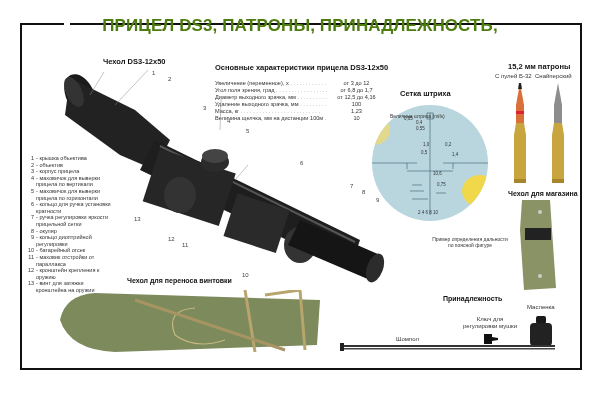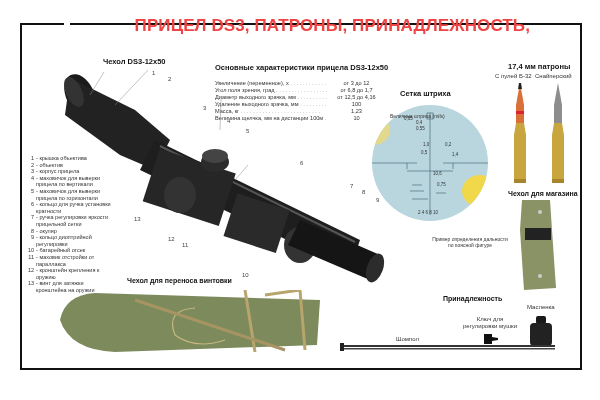--- a/index.html
+++ b/index.html
@@ -2,21 +2,21 @@
 <html><head>
 <meta charset="utf-8">
 <style>
   * { box-sizing: border-box; margin: 0; padding: 0; }
   html, body { width: 600px; height: 400px; overflow: hidden; background: #fff; }
   body { font-family: "Liberation Sans", sans-serif; color: #222; position: relative; }
 
   .frame { position: absolute; left: 20px; top: 23px; width: 562px; height: 347px; border: 2px solid #111; }
   .frame-gap { position: absolute; background: #fff; top: -4px; height: 8px; }
 
-  .title { position: absolute; left: 70px; top: 16px; width: 460px; text-align: right; font-weight: bold; font-size: 17px; line-height: 19px; color: #ef4444; letter-spacing: 0.1px; }
+  .title { position: absolute; left: 70px; top: 16px; width: 460px; text-align: center; font-weight: bold; font-size: 17px; line-height: 19px; color: #4d7c0f; letter-spacing: 0.1px; }
 
   .lbl { position: absolute; font-size: 6px; color: #333; white-space: nowrap; }
   .h { position: absolute; font-weight: bold; color: #111; white-space: nowrap; }
 
   .specs { position: absolute; left: 215px; top: 63px; width: 170px; }
   .specs .h { position: static; font-size: 7.5px; margin-bottom: 8px; }
   .spec-row { display: flex; font-size: 5.6px; line-height: 7px; color: #333; }
   .spec-row .k { width: 113px; overflow: hidden; white-space: nowrap; }
   .spec-row .k::after { content: " . . . . . . . . . . . . . . . . . . . . . . . . . ."; color: #777; }
   .spec-row .v { flex: 1; text-align: center; }
@@ -202,21 +202,21 @@
 <div class="lbl" style="left:416px;top:126px;font-size:4.5px;">0,55</div>
 <div class="lbl" style="left:423px;top:142px;font-size:4.5px;">1,0</div>
 <div class="lbl" style="left:445px;top:142px;font-size:4.5px;">0,2</div>
 <div class="lbl" style="left:421px;top:150px;font-size:4.5px;">0,5</div>
 <div class="lbl" style="left:452px;top:152px;font-size:4.5px;">1,4</div>
 <div class="lbl" style="left:433px;top:171px;font-size:4.5px;">10,6</div>
 <div class="lbl" style="left:437px;top:182px;font-size:4.5px;">0,75</div>
 <div class="lbl" style="left:418px;top:210px;font-size:4.5px;">2  4  6    8  10</div>
 <div class="lbl" style="left:430px;top:236px;font-size:5px;text-align:center;width:80px;white-space:normal;line-height:6px;">Пример определения дальности по поясной фигуре</div>
 
-<div class="h" style="left:508px;top:62px;font-size:7.5px;">17,4 мм патроны</div>
+<div class="h" style="left:508px;top:62px;font-size:7.5px;">15,2 мм патроны</div>
 <div class="lbl" style="left:495px;top:73px;">С пулей Б-32</div>
 <div class="lbl" style="left:535px;top:73px;">Снайперский</div>
 <svg class="cartridge" style="left:513px;top:83px;" width="14" height="100" viewBox="0 0 14 100">
   <path d="M7 0 L11 22 L11 40 L3 40 L3 22 Z" fill="#d9703a"></path>
   <path d="M6 0 L8 0 L9 6 L5 6 Z" fill="#222"></path>
   <rect x="3" y="28" width="8" height="3" fill="#d23"></rect>
   <path d="M3 40 L11 40 L13 52 L13 96 L1 96 L1 52 Z" fill="#c9a53f"></path>
   <rect x="1" y="96" width="12" height="4" fill="#a8852c"></rect>
 </svg>
 <svg class="cartridge" style="left:551px;top:83px;" width="14" height="100" viewBox="0 0 14 100">

